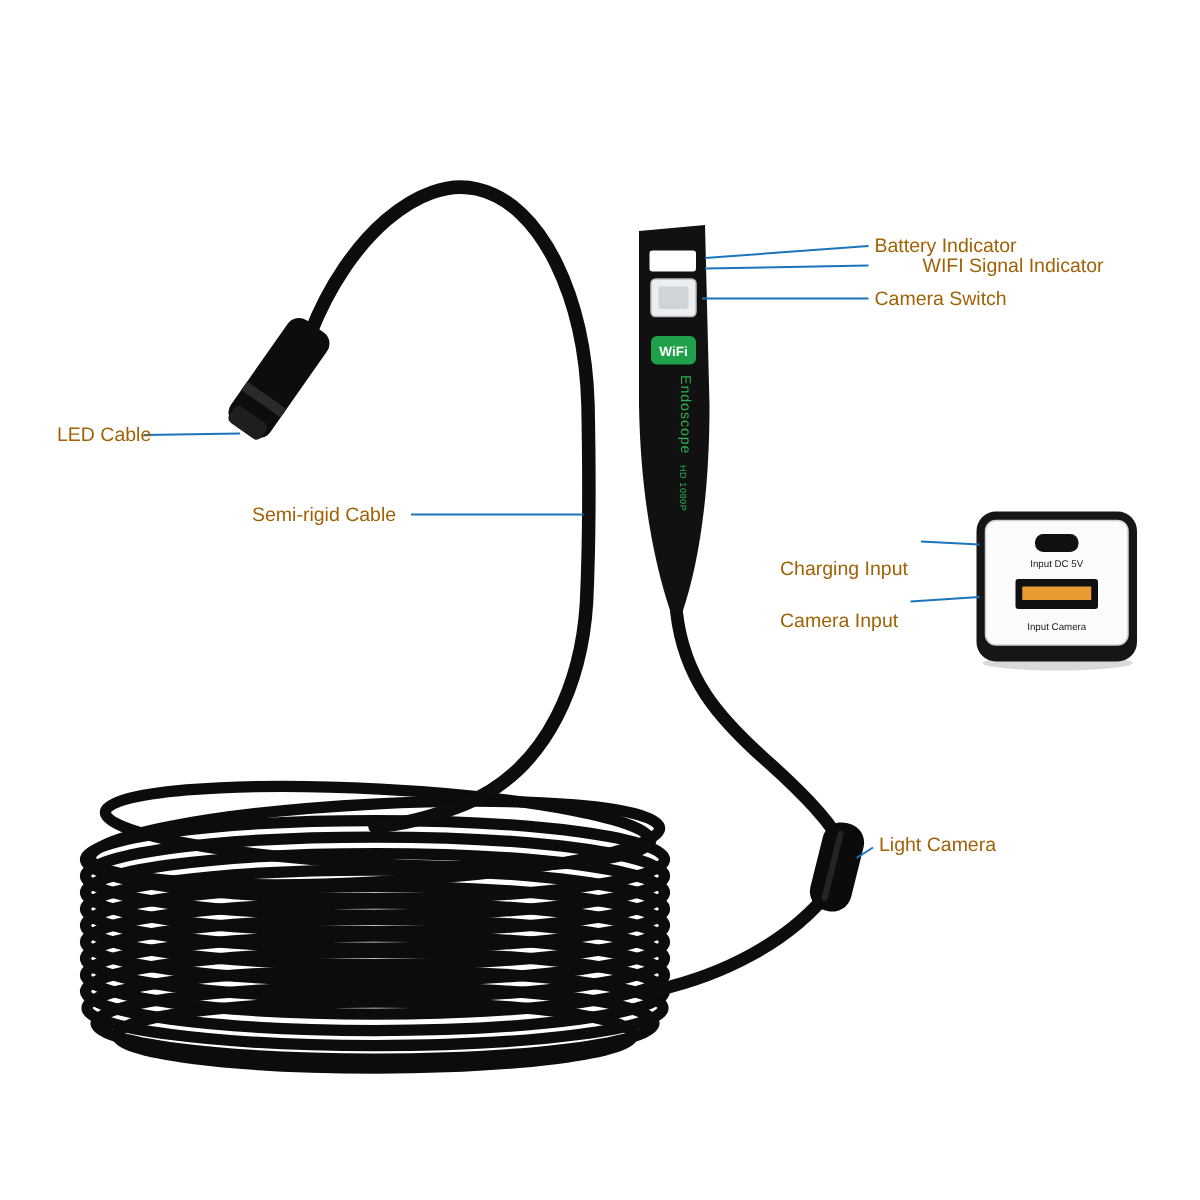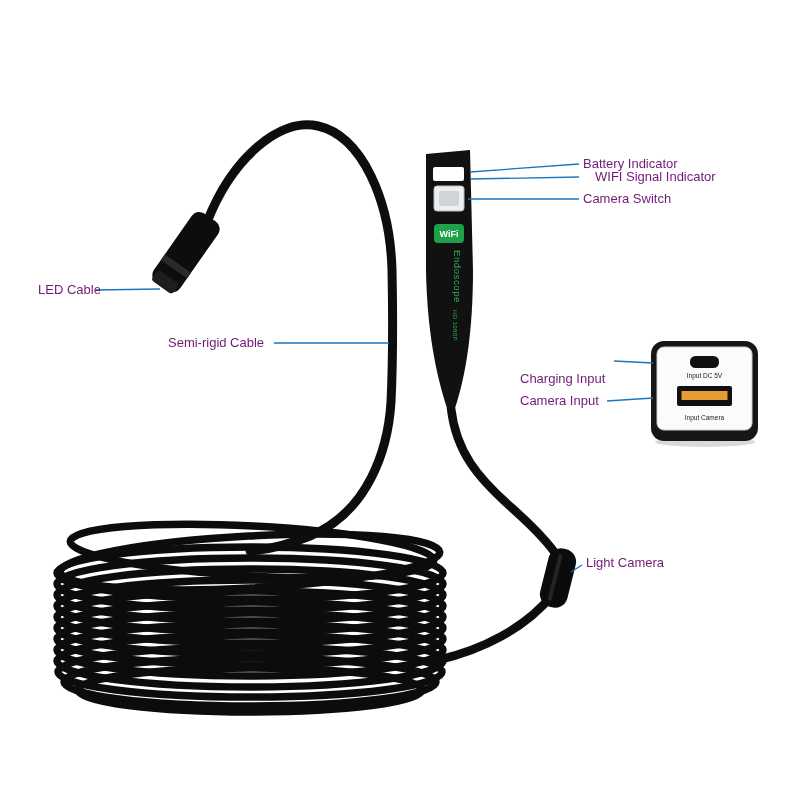--- a/index.html
+++ b/index.html
@@ -8,21 +8,21 @@
     width:800px;height:800px;
     background:#ffffff;
     overflow:hidden;
     font-family:"Liberation Sans", sans-serif;
   }
   .stage svg{position:absolute;left:0;top:0;}
   .callout{
     position:absolute;
     font-size:13px;
     line-height:13px;
-    color:#701a75;
+    color:#a16207;
     white-space:nowrap;
   }
   svg text{font-family:"Liberation Sans", sans-serif;}
 </style>
 </head>
 <body>
 
 <div class="stage">
 
   <svg width="800" height="800" viewBox="0 0 800 800">
@@ -97,20 +97,20 @@
       <line x1="468" y1="199" x2="579" y2="199"></line>
       <line x1="96" y1="290" x2="160" y2="289"></line>
       <line x1="274" y1="343" x2="389" y2="343"></line>
       <line x1="614" y1="361" x2="653" y2="363"></line>
       <line x1="607" y1="401" x2="653" y2="398"></line>
       <line x1="582" y1="565" x2="571" y2="572"></line>
     </g>
   </svg>
 
   <div class="callout" style="left:583px;top:157px">Battery Indicator</div>
-  <div class="callout" style="left:595px;top:170px">WIFI Signal Indicator</div>
+  <div class="callout" style="left:615px;top:170px">WIFI Signal Indicator</div>
   <div class="callout" style="left:583px;top:192px">Camera Switch</div>
   <div class="callout" style="left:38px;top:283px">LED Cable</div>
   <div class="callout" style="left:168px;top:336px">Semi-rigid Cable</div>
   <div class="callout" style="left:520px;top:372px">Charging Input</div>
-  <div class="callout" style="left:520px;top:394px">Camera Input</div>
+  <div class="callout" style="left:520px;top:407px">Camera Input</div>
   <div class="callout" style="left:586px;top:556px">Light Camera</div>
 </div>
 
 </body></html>

